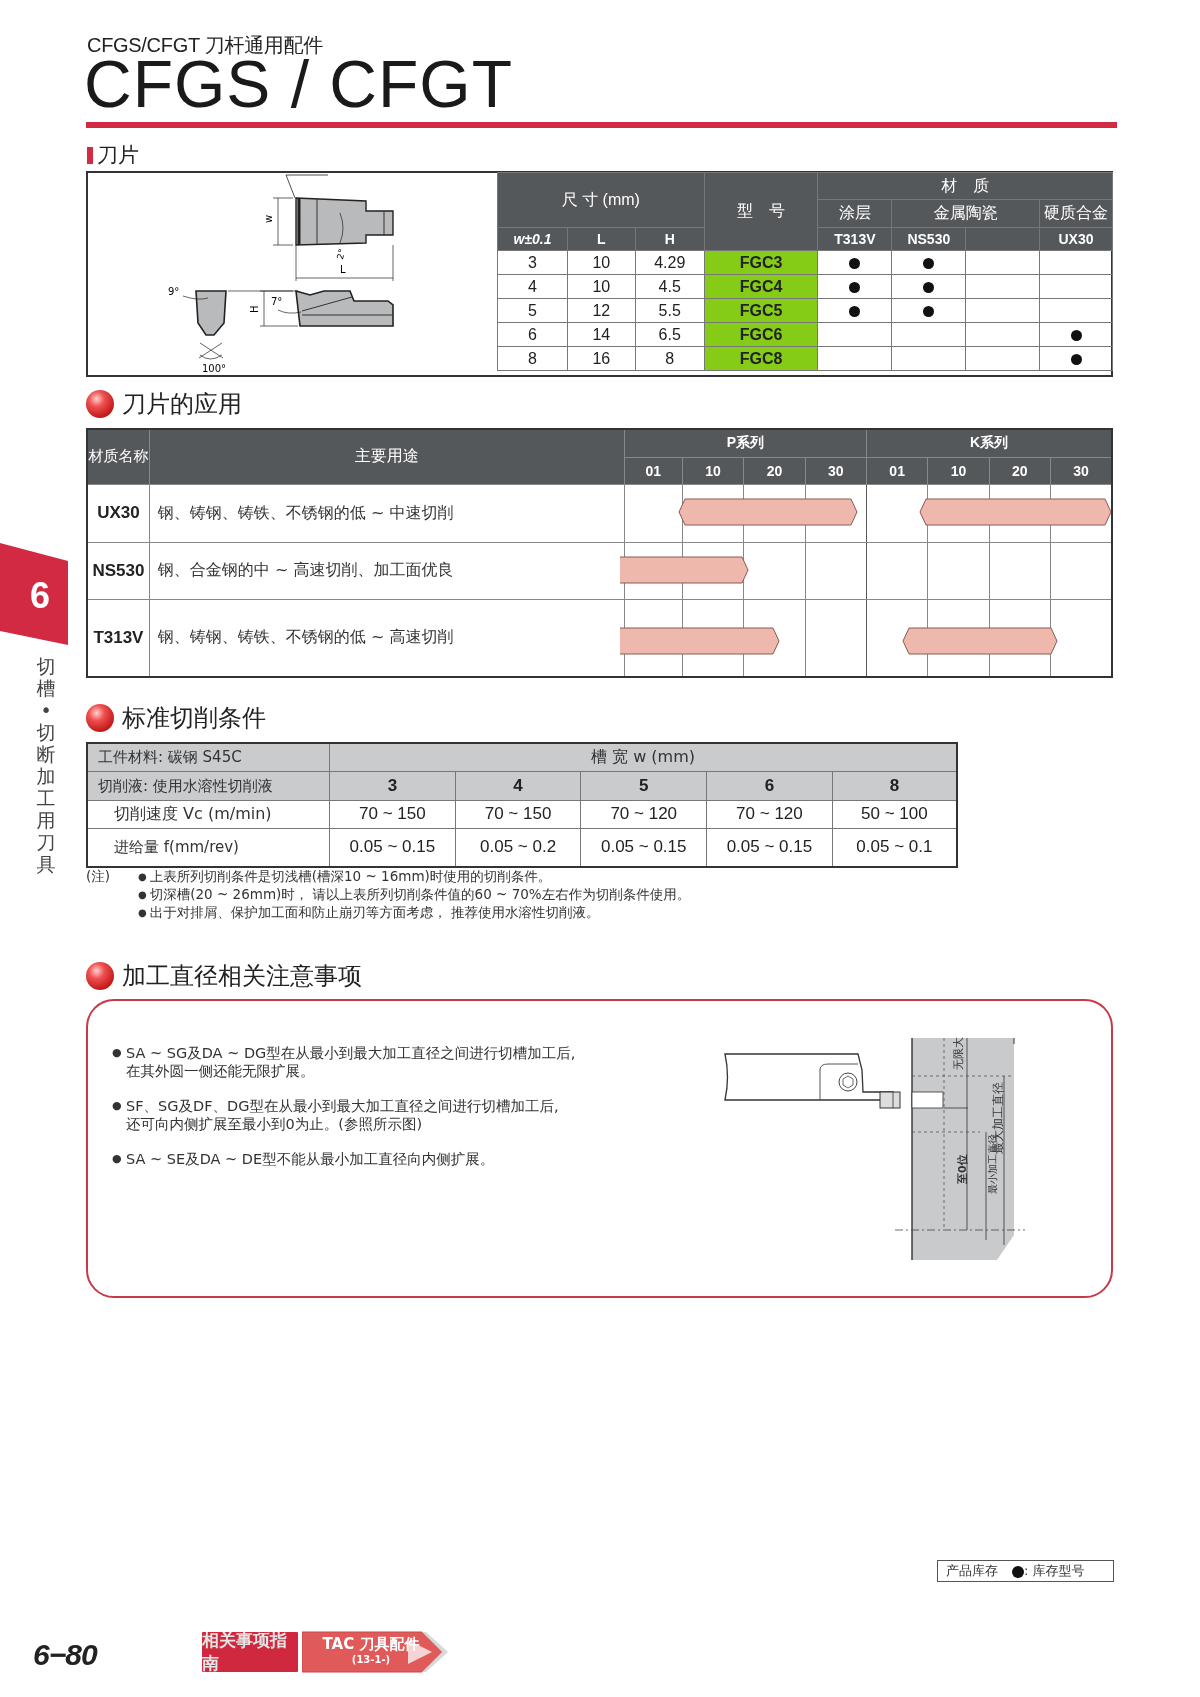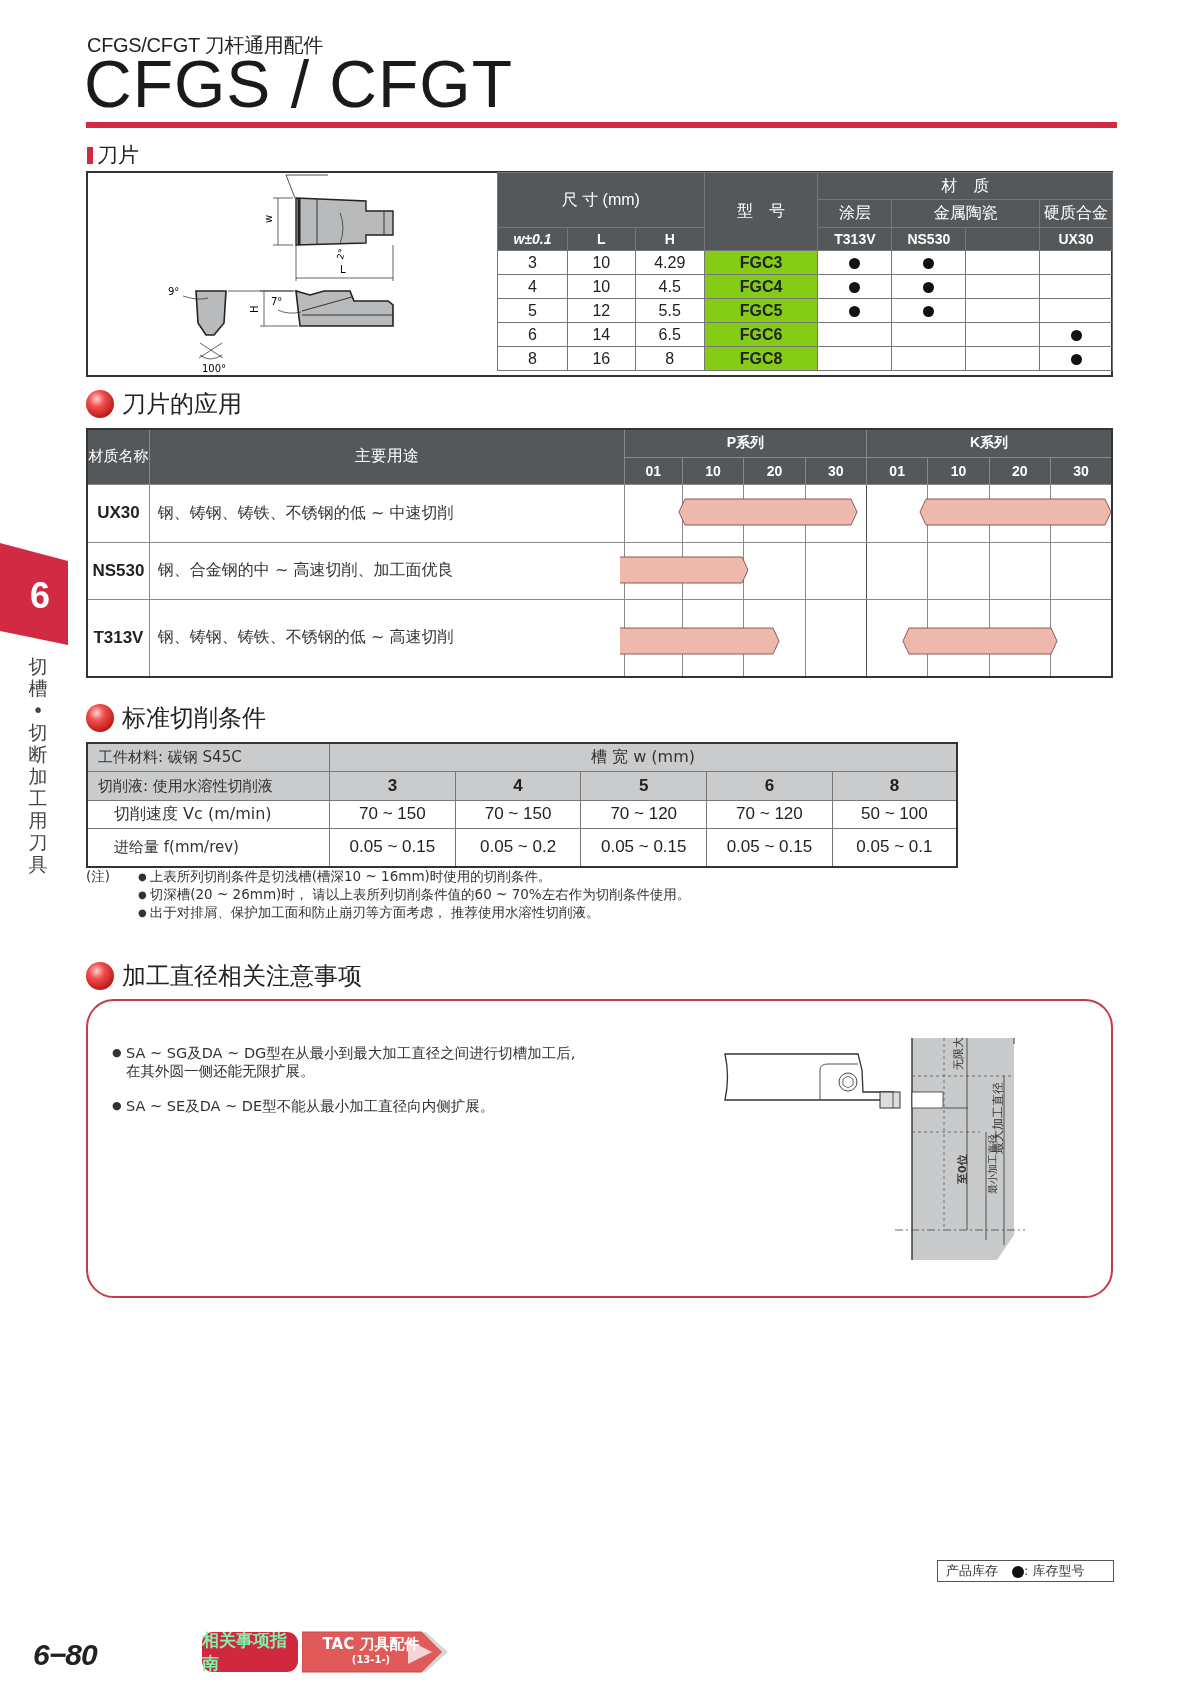--- a/index.html
+++ b/index.html
@@ -57,27 +57,27 @@
   
   .diam-box { left: 86px; top: 999px; width: 1027px; height: 299px; border: 2px solid #c63a4a; border-radius: 28px; }
   .diam-list { left: 112px; top: 1044px; font-size: 14.5px; line-height: 18px; color: #333; list-style: none; }
   .diam-list li { margin-bottom: 17px; padding-left: 14px; position: relative; }
   .diam-list li::before { content: "●"; position: absolute; left: 0; top: 0; font-size: 11px; }
   .diam-svg { left: 720px; top: 1030px; width: 330px; height: 230px; }
 
   
   .side-tab { left: 0; top: 543px; width: 68px; height: 102px; }
   .side-num { left: 30px; top: 575px; font-size: 36px; font-weight: bold; color: #fff; font-family: "Liberation Sans", sans-serif; }
-  .side-text { left: 26px; top: 655px; width: 24px; font-size: 19px; line-height: 22px; color: #444; text-align: center; }
+  .side-text { left: 34px; top: 655px; width: 24px; font-size: 19px; line-height: 22px; color: #444; text-align: center; }
 
   
   .legend { left: 937px; top: 1560px; width: 177px; height: 22px; border: 1px solid #555; font-size: 13px; color: #333; display: flex; align-items: center; padding-left: 8px; gap: 14px; }
   .legend .dot { width: 12px; height: 12px; }
   .page-num { left: 33px; top: 1638px; font-size: 30px; font-style: italic; font-weight: bold; font-family: Liberation Sans, sans-serif; color: #222; letter-spacing: -1px; }
-  .btn-guide { left: 202px; top: 1632px; width: 96px; height: 40px; background: #d0283e; border-radius: 11px; color: #86efac; font-size: 17px; display: flex; align-items: center; justify-content: center; font-weight: bold; font-family: Liberation Serif, serif; }
+  .btn-guide { left: 202px; top: 1632px; width: 96px; height: 40px; background: #d0283e; border-radius: 1px; color: #e5e5e5; font-size: 17px; display: flex; align-items: center; justify-content: center; font-weight: bold; font-family: Liberation Serif, serif; }
   .btn-tac { left: 302px; top: 1630px; width: 168px; height: 44px; }
   .btn-tac .lbl1 { position: absolute; left: 14px; top: 5px; width: 110px; text-align: center; color: #fff; font-size: 15px; font-weight: bold; }
   .btn-tac .lbl2 { position: absolute; left: 14px; top: 24px; width: 110px; text-align: center; color: #fff; font-size: 10px; font-weight: bold; }
 </style>
 </head>
 <body>
 
 <div class="abs subtitle">CFGS/CFGT 刀杆通用配件</div>
 <div class="abs title">CFGS / CFGT</div>
 <div class="abs title-rule"></div>
@@ -353,20 +353,21 @@
   </ul>
 </div>
 
 <div class="abs ball-head" style="left:86px; top:960px;">
   <span class="ball"></span>
   <span>加工直径相关注意事项</span>
 </div>
 <div class="abs diam-box"></div>
 <ul class="abs diam-list">
   <li><span>SA ~ SG及DA ~ DG型在从最小到最大加工直径之间进行切槽加工后,</span><br><span>在其外圆一侧还能无限扩展。</span></li>
+  <li><span>SF、SG及DF、DG型在从最小到最大加工直径之间进行切槽加工后,</span><br><span>还可向内侧扩展至最小到0为止。(参照所示图)</span></li>
   <li><span>SA ~ SE及DA ~ DE型不能从最小加工直径向内侧扩展。</span></li>
 </ul>
 
 <svg class="abs diam-svg" viewBox="0 0 330 230">
 
   <path d="M5,24 L138,24 L142,40 L143,62 L173,62 L173,70 L5,70 Q10,47 5,24 Z" fill="#fff" stroke="#333" stroke-width="1.3"></path>
   <path d="M100,70 L100,40 Q100,34 108,34 L138,34" fill="none" stroke="#555" stroke-width="1"></path>
   <circle cx="128" cy="52" r="9" fill="#fff" stroke="#444" stroke-width="1"></circle>
   <polygon points="128,46 133,49 133,55 128,58 123,55 123,49" fill="none" stroke="#444" stroke-width="0.8"></polygon>
   <rect x="160" y="62" width="20" height="16" fill="#ddd" stroke="#333" stroke-width="1"></rect>

